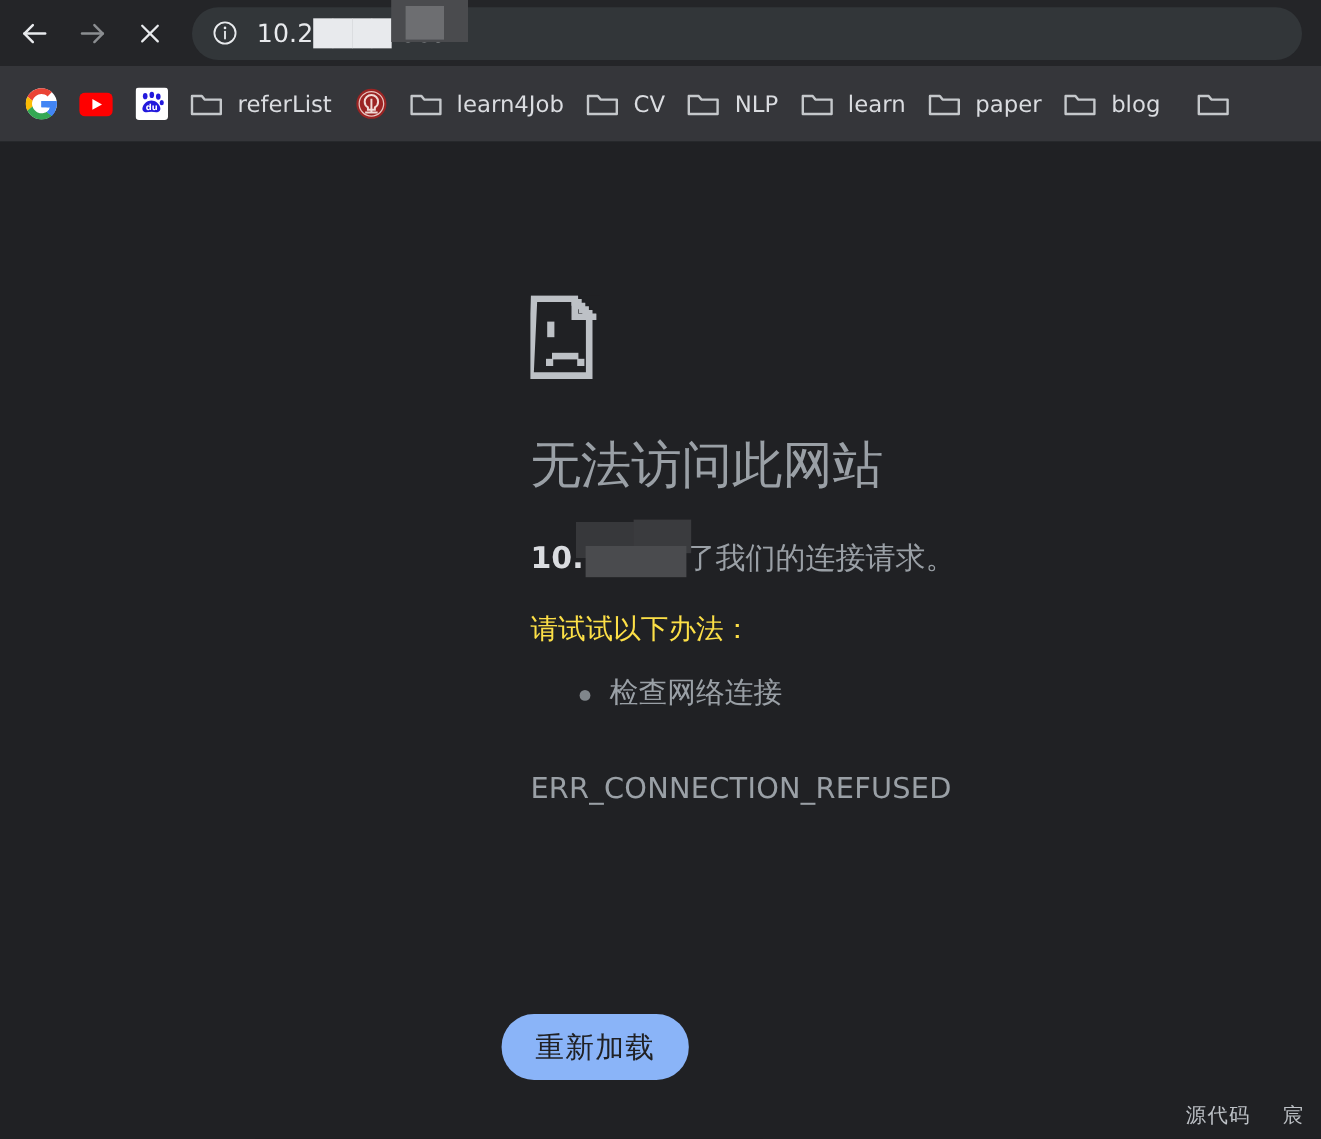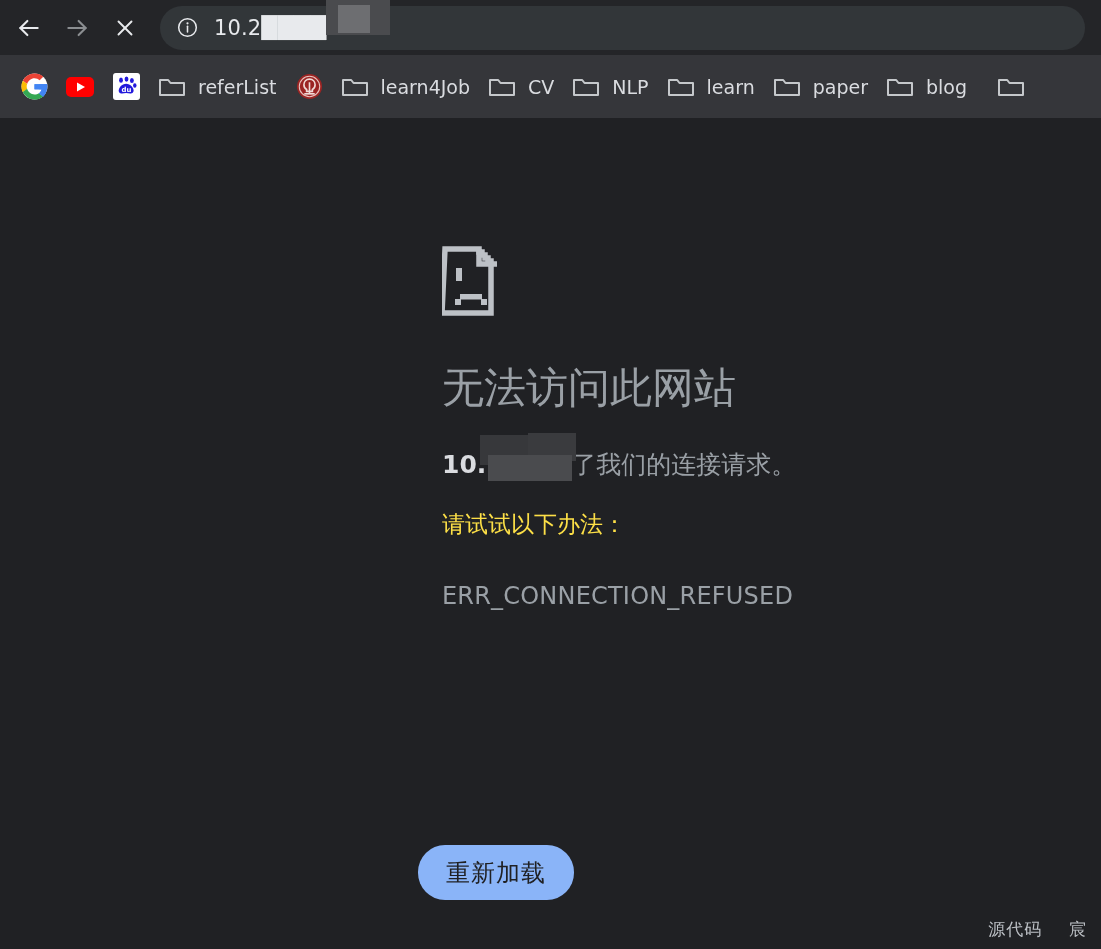--- a/index.html
+++ b/index.html
@@ -441,20 +441,23 @@
       <b>10.</b><b>.8</b>
       <span>拒绝了我们的连接请求。</span>
       <span class="host-redact-1"></span>
       <span class="host-redact-2"></span>
       <span class="host-redact-3"></span>
     </div>
 
     <div class="suggest-head">请试试以下办法：</div>
 
     <ul class="suggest-list">
+      <li>
+        <span>检查网络连接</span>
+      </li>
     </ul>
 
     <div class="err-code">ERR_CONNECTION_REFUSED</div>
   </div>
 
   <button class="reload-btn">重新加载</button>
 
   <div class="corner-note">
     <span>源代码</span>
     <span class="gap"></span>

